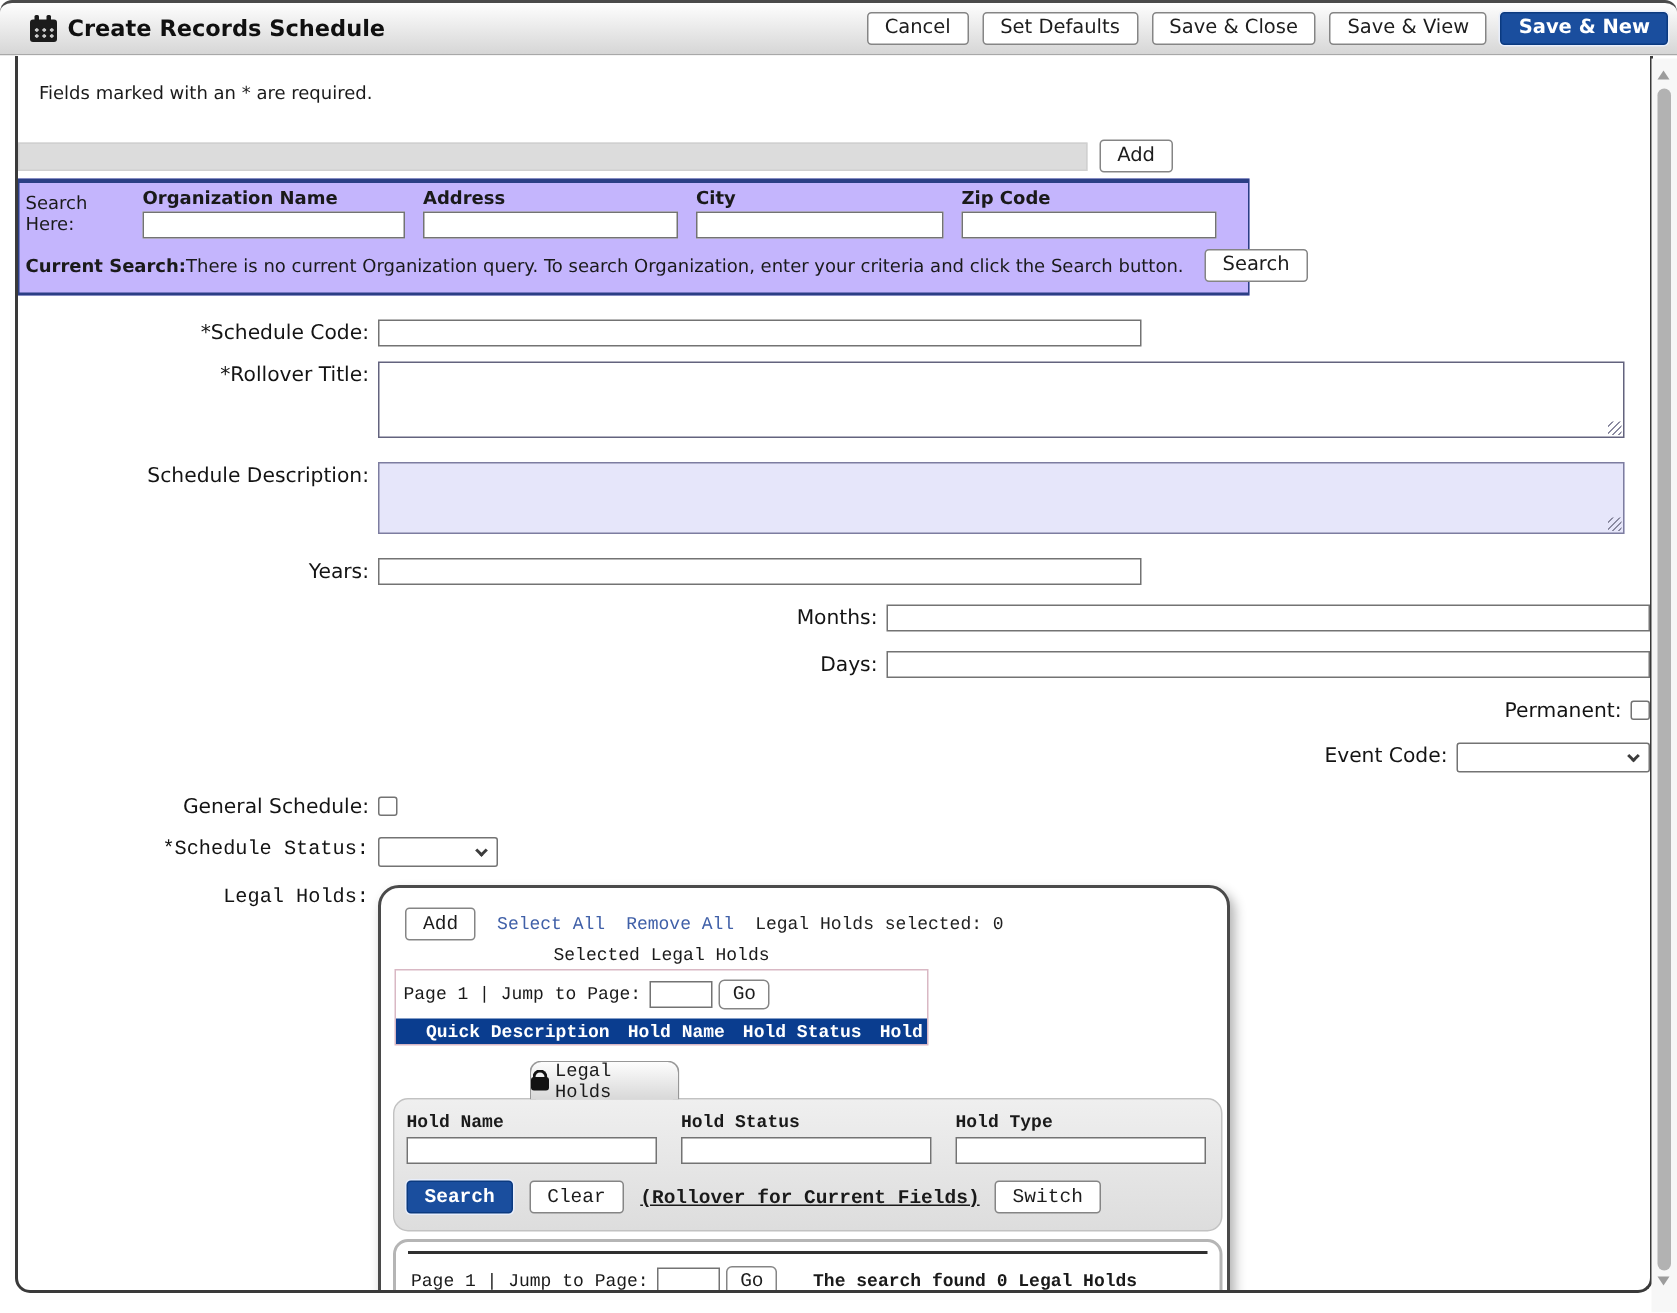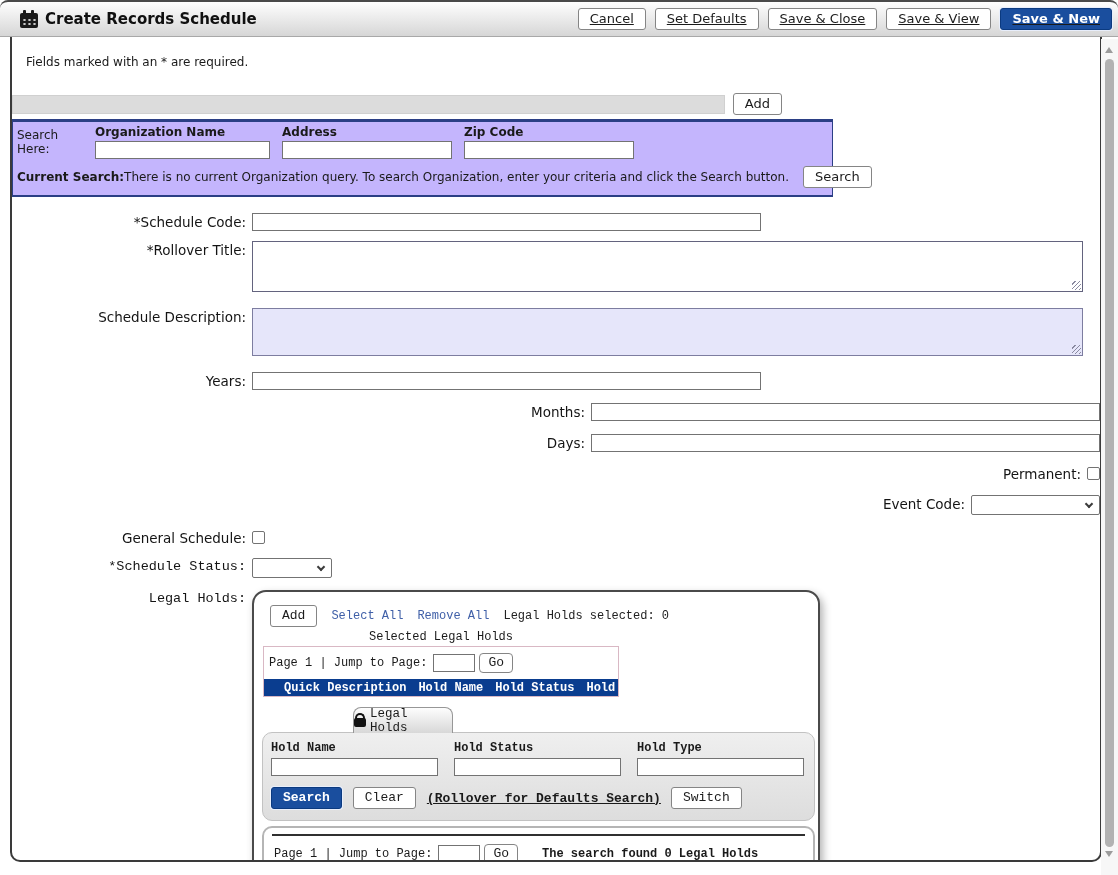--- a/index.html
+++ b/index.html
@@ -16,21 +16,21 @@
     display:flex; align-items:center; padding:0 6px 0 20px;
   }
   .cal-icon { width:18px; height:15px; background:#1b1b1b; border-radius:2px;
     position:relative; margin-right:7px; margin-top:2px; flex:0 0 auto; }
   .cal-icon::before { content:""; position:absolute; top:-3px; left:3px; width:3px; height:4px;
     background:#1b1b1b; box-shadow:8px 0 0 #1b1b1b; border-radius:1px; }
   .cal-icon::after { content:""; position:absolute; left:2px; right:2px; top:5px; bottom:2px;
     background-image:radial-gradient(circle, #c9c9c9 1px, transparent 1.3px);
     background-size:5px 4px; }
   .title { font-size:15px; font-weight:bold; color:#101010; }
-  .titlebar-buttons { margin-left:auto; display:flex; gap:9px; align-items:center;text-decoration:underline; }
+  .titlebar-buttons { margin-left:auto; display:flex; gap:9px; align-items:center; }
   .btn {
     font-family:inherit; font-size:13px; color:#1c1c1c; background:#ffffff;
     border:1px solid #858585; border-radius:3px; padding:2px 11px; line-height:16px; cursor:pointer;
   }
   .btn-primary {
     background:#1a4e9e; color:#ffffff; border:1px solid #0b3a80;
     box-shadow:0 0 0 1px #e8eefb; font-weight:bold;
   }
   
   .main {
@@ -154,20 +154,24 @@
         <div class="search-table">
           <div class="sh-label">Search Here:</div>
           <div class="scol">
             <span class="col-head">Organization Name</span>
             <input class="ti" style="width: 175px;">
           </div>
           <div class="scol">
             <span class="col-head">Address</span>
             <input class="ti" style="width: 170px;">
           </div>
+          <div class="scol">
+            <span class="col-head">City</span>
+            <input class="ti" style="width: 165px;">
+          </div>
           <div class="scol" style="margin-right:0">
             <span class="col-head">Zip Code</span>
             <input class="ti" style="width: 170px;">
           </div>
         </div>
         <div class="current-search">
           <span class="cs-label">Current Search:</span>
           <span class="cs-text">There is no current Organization query. To search Organization, enter your criteria and click the Search button.</span>
           <button class="btn">Search</button>
 
@@ -275,21 +279,21 @@
             <input class="ti" style="">
           </div>
           <div class="gcol">
             <span class="col-head">Hold Type</span>
             <input class="ti" style="">
           </div>
         </div>
         <div class="lh-btn-row">
           <button class="btn btn-primary">Search</button>
           <button class="btn">Clear</button>
-          <span class="rollover">(Rollover for Defaults Search)</span>
+          <span class="rollover">(Rollover for Current Fields)</span>
           <button class="btn">Switch</button>
         </div>
       </div>
       <div class="lh-results">
         <div class="res-topline"></div>
         <div class="pag-row" style="padding-left:2px">
           <span>Page 1 |</span>&nbsp;
           <span>Jump to Page:</span>
           <input class="ti jump-input" style="">
           <button class="btn">Go</button>

